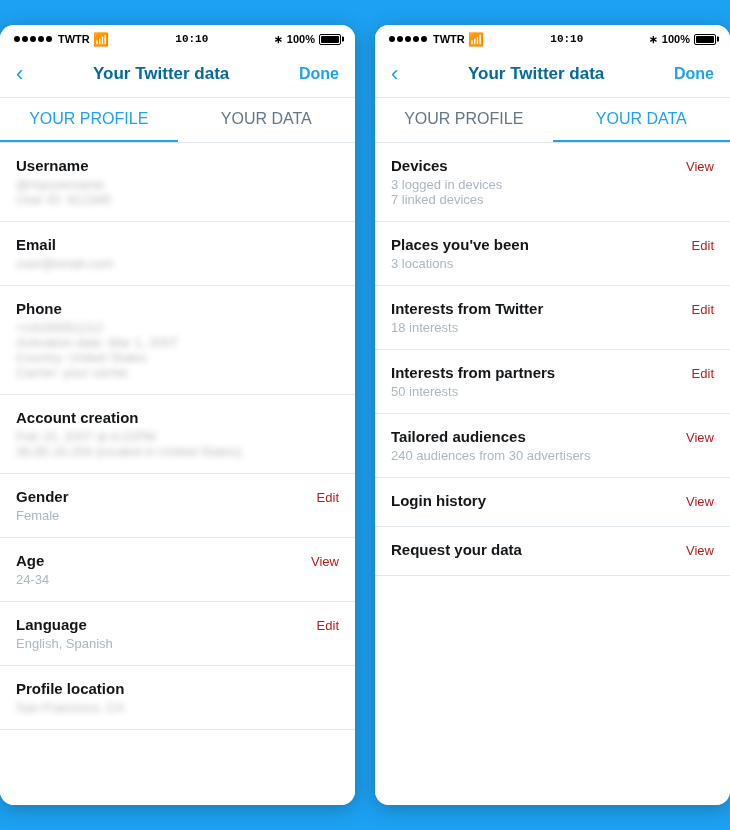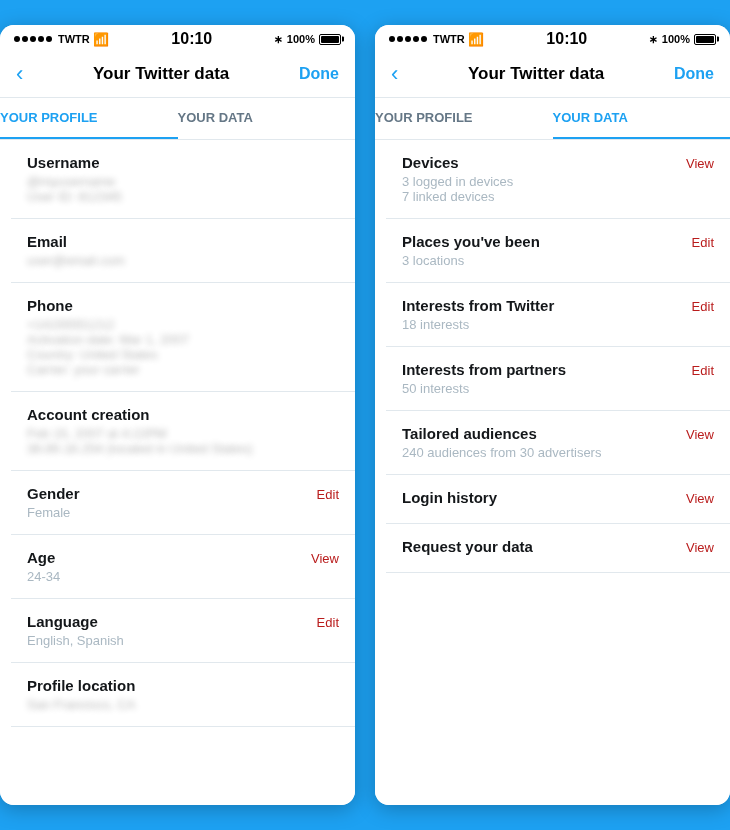--- a/index.html
+++ b/index.html
@@ -33,21 +33,21 @@
       font-size: 12px;
       font-weight: 600;
       color: #000;
       height: 26px;
     }
     .status-left { display: flex; align-items: center; gap: 4px; }
     .status-dots { display: flex; gap: 2px; }
     .status-dot { width: 6px; height: 6px; border-radius: 50%; background: #000; }
     .status-carrier { font-size: 11px; font-weight: 700; margin-left: 2px; }
     .status-wifi { font-size: 13px; }
-    .status-center { font-size: 16px; font-weight: 600; }
+    .status-center { font-size: 11px; font-weight: 600; font-family: Liberation Mono, monospace; }
     .status-right { display: flex; align-items: center; gap: 4px; font-size: 11px; }
     .battery-icon {
       width: 22px; height: 11px; border: 1.5px solid #000; border-radius: 2px;
       position: relative; display: inline-flex; align-items: center; padding: 1px;
     }
     .battery-icon::after {
       content: ''; position: absolute; right: -4px; top: 50%; transform: translateY(-50%);
       width: 2px; height: 5px; background: #000; border-radius: 0 1px 1px 0;
     }
     .battery-fill { background: #000; height: 100%; width: 100%; border-radius: 1px; }
@@ -56,21 +56,21 @@
       background: white;
       display: flex;
       align-items: center;
       justify-content: space-between;
       padding: 10px 16px;
       border-bottom: 1px solid #e1e8ed;
     }
     .header-title {
       font-size: 17px;
       font-weight: 600;
-      color: #000000;
+      color: #0369a1;
     }
     .header-back {
       color: #1da1f2;
       font-size: 22px;
       cursor: pointer;
       font-weight: 300;
     }
     .header-done {
       color: #1da1f2;
       font-size: 16px;
@@ -78,37 +78,37 @@
       cursor: pointer;
     }
     
     .tabs {
       background: white;
       display: flex;
       border-bottom: 1px solid #e1e8ed;
     }
     .tab {
       flex: 1;
+      text-align: center;
       padding: 12px 0;
-      font-size: 13px;
-      font-weight: 700;
+      font-size: 16px;
+      font-weight: 400;
       color: #657786;
       cursor: pointer;
       border-bottom: 2px solid transparent;
     }
     .tab.active {
       color: #1da1f2;
       border-bottom: 2px solid #1da1f2;
     }
     
     .content {
       flex: 1;
       overflow-y: auto;
       background: white;
-      padding-left: 11px;
     }
     
     .section-item {
       padding: 14px 16px;
       border-bottom: 1px solid #e1e8ed;
       display: flex;
       justify-content: space-between;
       align-items: flex-start;
     }
     .section-item-left { flex: 1; }

